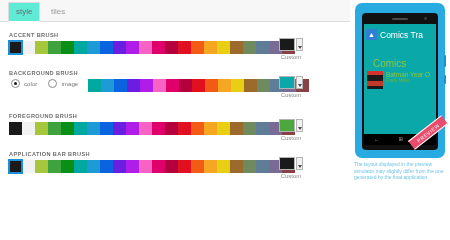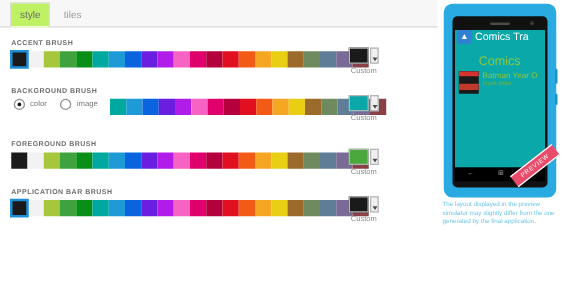--- a/index.html
+++ b/index.html
@@ -13,21 +13,21 @@
 
   
   .editor{position:absolute;left:0;top:0;width:350px;height:197px;background:#fff;}
 
   .tabstrip{position:relative;height:21px;background:#f7f7f7;border-bottom:1px solid #dcdcdc;}
   .tab{
     position:absolute;top:3px;height:18px;line-height:18px;
     font-size:8px;color:#9a9a9a;padding:0 7px;white-space:nowrap;cursor:default;
   }
   .tab.active{
-    background:#bef264;color:#6b6b6b;
+    background:#5eead4;color:#6b6b6b;
     border:1px solid #dcdcdc;border-bottom:1px solid #ffffff;
     top:2px;height:18px;line-height:18px;z-index:3;
   }
   .tab-style{left:8px;}
   .tab-tiles{left:44px;}
   .tab-splash{left:76px;}
 
   .section{position:absolute;left:0;width:350px;}
   .sec-label{
     position:absolute;left:9px;top:0;
@@ -80,28 +80,28 @@
   }
   .speaker{
     position:absolute;left:50%;top:5px;transform:translateX(-50%);
     width:16px;height:1.5px;background:#4a4a4a;border-radius:1px;
   }
   .cam{position:absolute;left:62px;top:4px;width:3px;height:3px;border-radius:50%;background:#3a3a3a;}
   .screen{
     position:absolute;left:2px;top:11px;width:72px;height:110px;
     overflow:hidden;
   }
-  .app-header{height:16px;display:flex;align-items:flex-start;gap:3px;padding-left:2px;}
+  .app-header{height:16px;display:flex;align-items:flex-end;gap:3px;padding-left:2px;}
   .app-logo{
     width:11px;height:11px;background:#2f7fd4;border-radius:1px;
     display:flex;align-items:center;justify-content:center;
     color:#fff;font-size:7px;line-height:1;
   }
   .app-title{font-size:8.5px;color:#ffffff;white-space:nowrap;overflow:hidden;}
-  .page-title{font-size:10px;color:#8ec63f;padding-left:19px;margin-top:4px;line-height:11px;white-space:nowrap;}
+  .page-title{font-size:10px;color:#8ec63f;padding-left:9px;margin-top:18px;line-height:11px;white-space:nowrap;}
   .item{display:flex;gap:3px;padding-left:3px;margin-top:2px;}
   .thumb{
     width:16px;height:18px;flex:0 0 16px;background:#1a1a1a;position:relative;overflow:hidden;
   }
   .thumb .band{position:absolute;left:0;right:0;height:4px;background:#d4332e;top:0;}
   .thumb .band2{position:absolute;left:0;right:0;height:5px;background:#c0392b;bottom:3px;}
   .item-text{display:flex;flex-direction:column;justify-content:flex-start;}
   .item-title{font-size:6.5px;color:#8ec63f;line-height:7px;white-space:nowrap;}
   .item-sub{font-size:4.5px;color:#7ab02f;line-height:6px;white-space:nowrap;}
   .navbar{

